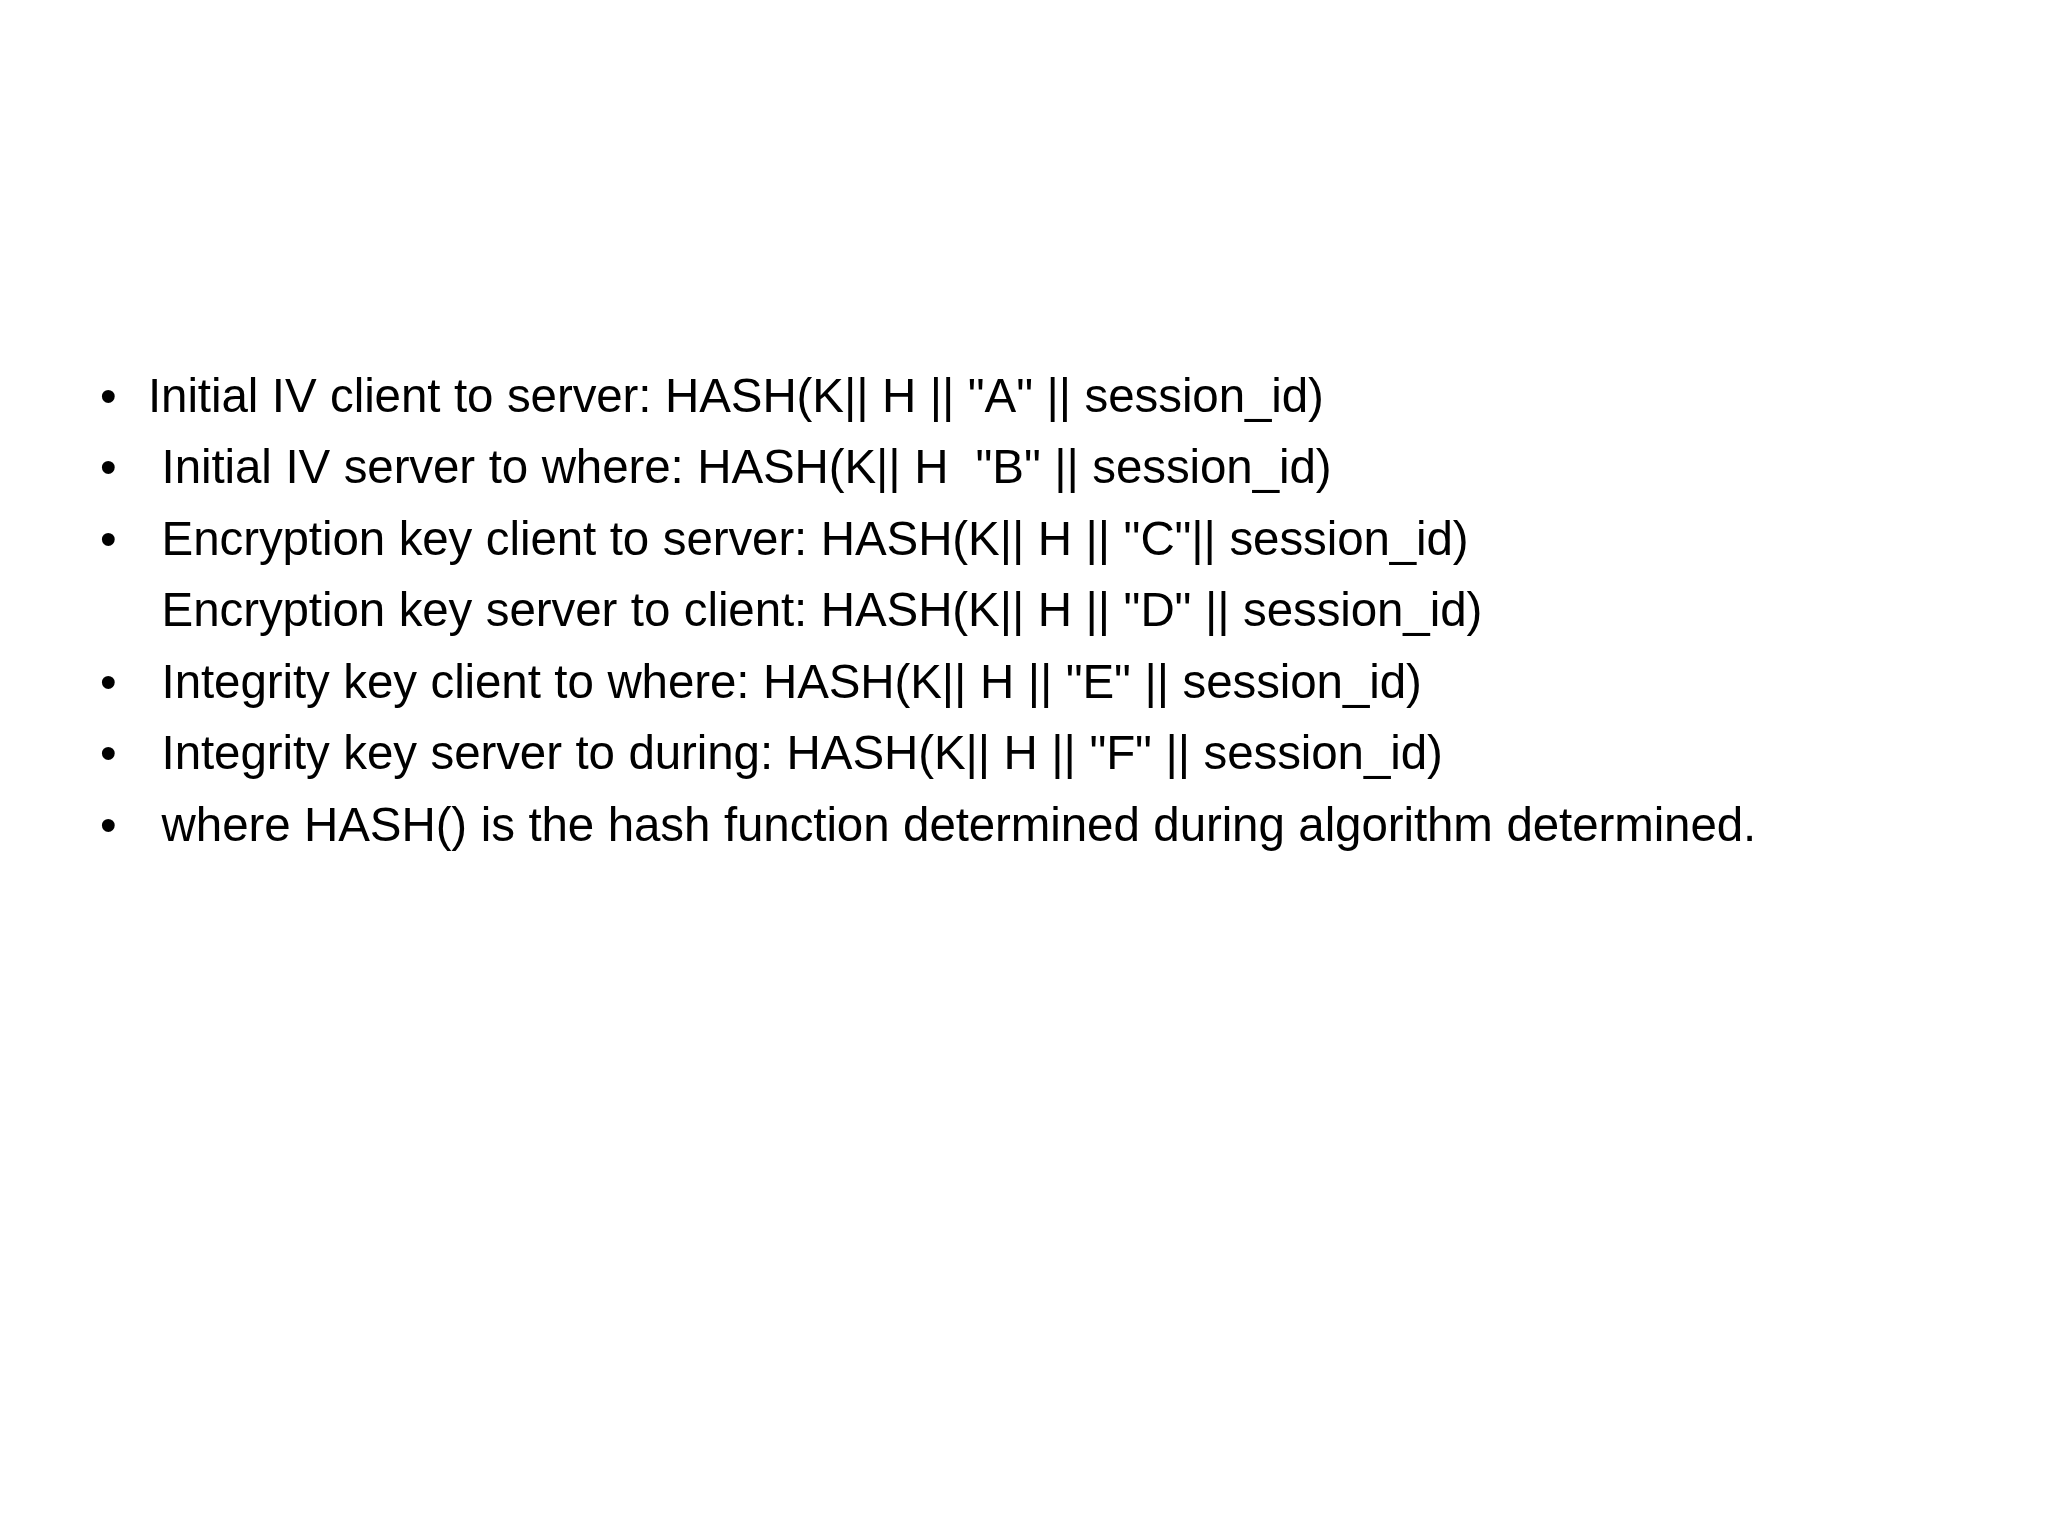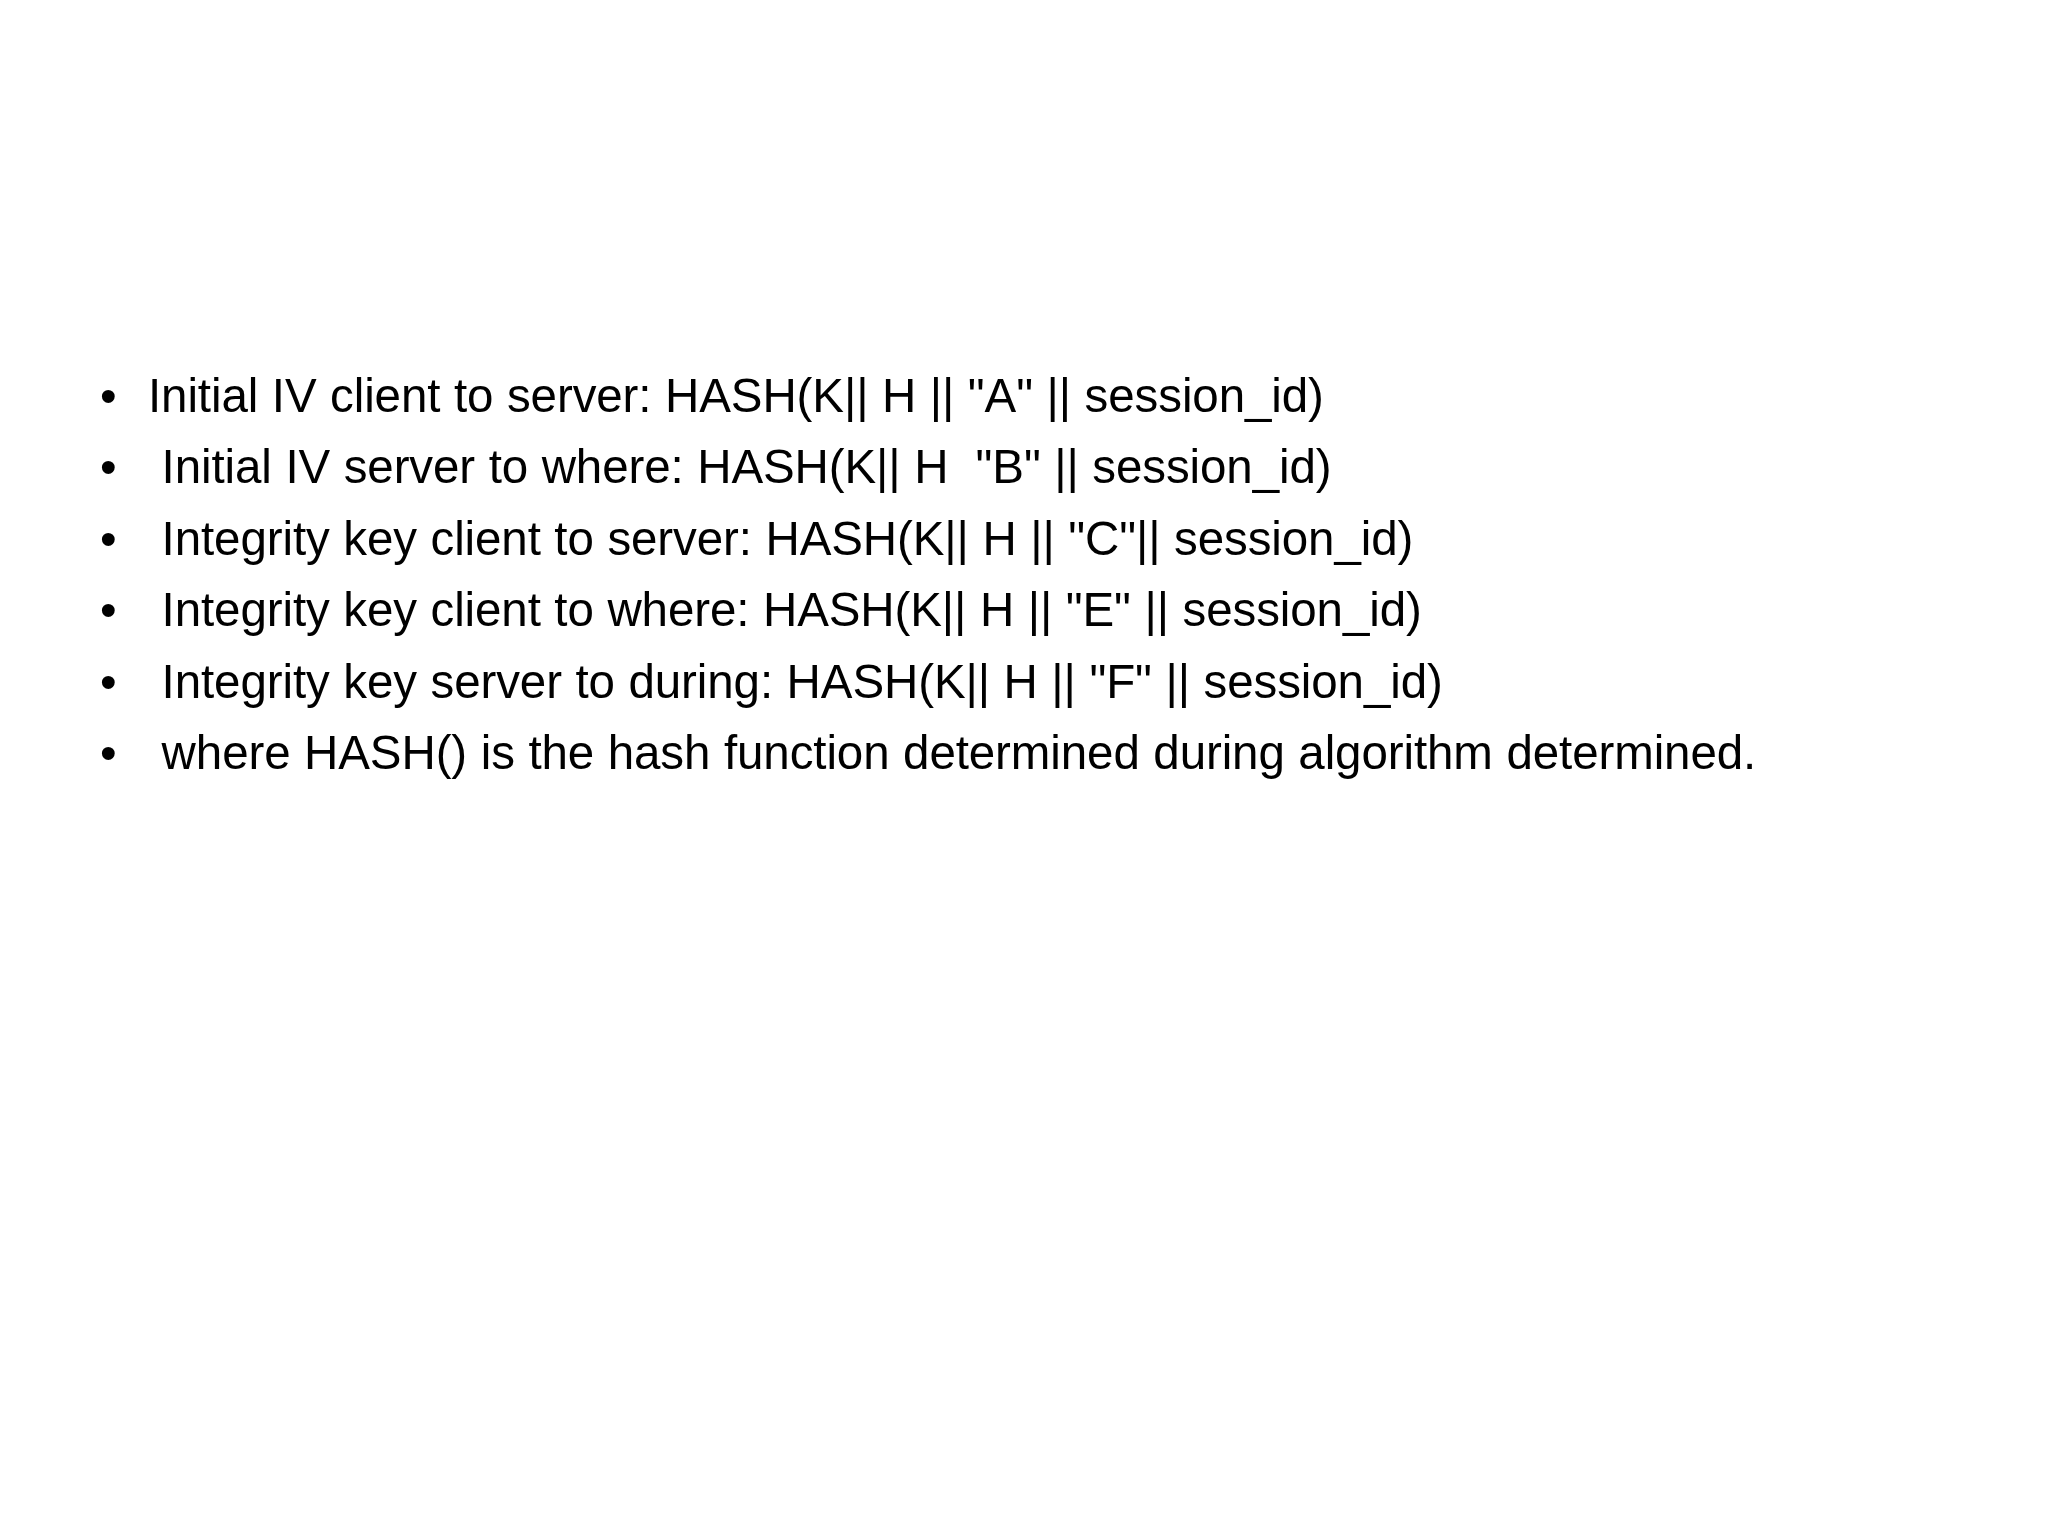--- a/index.html
+++ b/index.html
@@ -78,23 +78,27 @@
         <span class="item-text">Initial IV client to server: HASH(K|| H || "A" || session_id)</span>
       </li>
 
       <li class="bullet-item">
         <span class="marker">•</span>
         <span class="item-text"> Initial IV server to where: HASH(K|| H  "B" || session_id)</span>
       </li>
 
       <li class="bullet-item">
         <span class="marker">•</span>
-        <span class="item-text"> Integrity key client to server: HASH(K|| H || "C"|| session_id)</span>
+        <span class="item-text"> Encryption key client to server: HASH(K|| H || "C"|| session_id)</span>
       </li>
 
+      <li class="bullet-item no-marker">
+
+        <span class="item-text"> Encryption key server to client: HASH(K|| H || "D" || session_id)</span>
+      </li>
 
       <li class="bullet-item">
         <span class="marker">•</span>
         <span class="item-text"> Integrity key client to where: HASH(K|| H || "E" || session_id)</span>
       </li>
 
       <li class="bullet-item">
         <span class="marker">•</span>
         <span class="item-text"> Integrity key server to during: HASH(K|| H || "F" || session_id)</span>
       </li>

